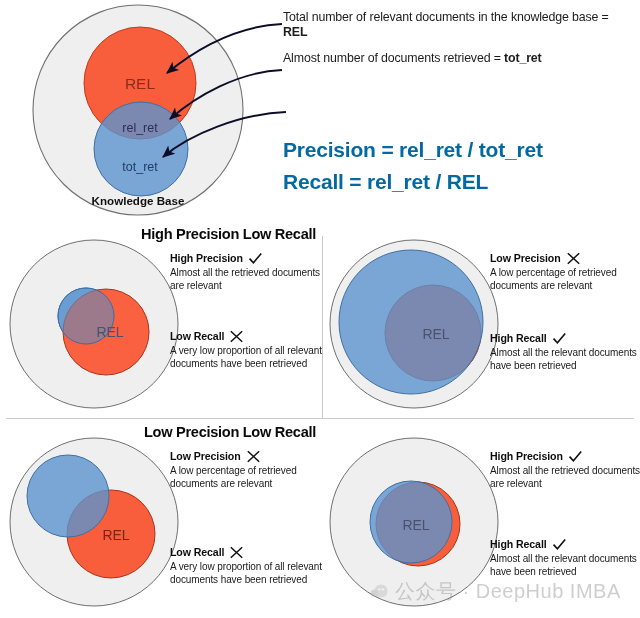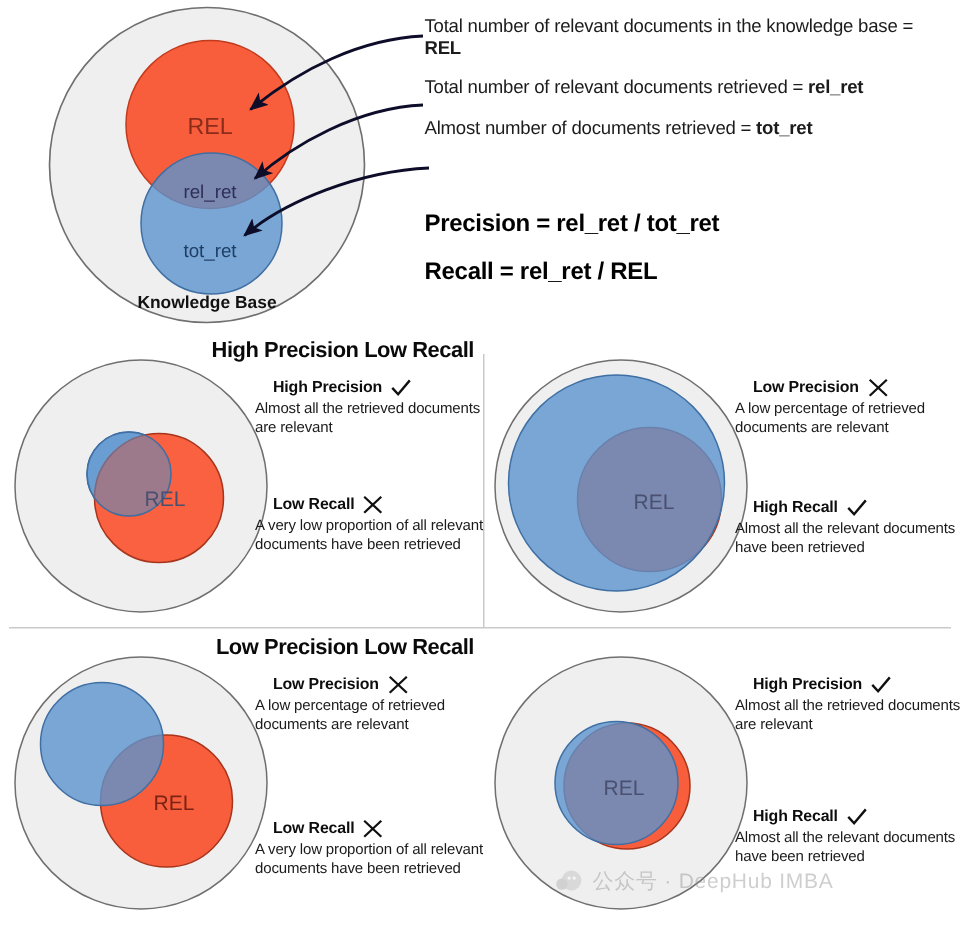--- a/index.html
+++ b/index.html
@@ -49,24 +49,24 @@
     letter-spacing: -0.15px;
   }
   .callout-line b { font-weight: bold; }
 
   #formulas {
     position: absolute;
     left: 283px; top: 140px;
     width: 350px;
   }
   .formula {
-    font-size: 16px;
+    font-size: 21px;
     font-weight: bold;
     line-height: 20px;
-    color: #000000;
+    color: #0369a1;
     margin-bottom: 12px;
     letter-spacing: -0.2px;
   }
 
   
   #quadrants {
     position: absolute;
     left: 0; top: 220px;
     width: 544px; height: 398px;
   }
@@ -119,21 +119,20 @@
   .note-head {
     font-size: 10.6px;
     font-weight: bold;
     color: #0d0d0d;
     line-height: 13px;
     display: flex;
     align-items: center;
     gap: 5px;
     margin-bottom: 1px;
     letter-spacing: -0.1px;
-    margin-left: 12px;
   }
   .note-body {
     font-size: 10px;
     line-height: 13.4px;
     color: #1a1a1a;
     letter-spacing: -0.1px;
   }
   .mark { display: inline-block; width: 15px; height: 13px; }
 
   
@@ -143,21 +142,21 @@
     display: flex;
     align-items: center;
     gap: 6px;
     opacity: 0.42;
     pointer-events: none;
   }
   #watermark .wm-logo {
     width: 19px; height: 19px;
   }
   #watermark .wm-text {
-    font-size: 14px;
+    font-size: 20px;
     color: #8d8d8d;
     letter-spacing: 0.5px;
     white-space: nowrap;
   }
 </style>
 </head>
 <body>
 
 <div id="root">
 
@@ -185,23 +184,20 @@
       <path d="M282,24 C240,26 200,46 167,73" fill="none" stroke="#0d0d2a" stroke-width="1.9" marker-end="url(#arrowhead)"></path>
       <path d="M282,70 C238,72 196,96 170,119" fill="none" stroke="#0d0d2a" stroke-width="1.9" marker-end="url(#arrowhead)"></path>
       <path d="M286,112 C240,114 190,134 163,157" fill="none" stroke="#0d0d2a" stroke-width="1.9" marker-end="url(#arrowhead)"></path>
     </svg>
 
     <div id="top-callouts">
       <div class="callout-line">
         <span>Total number of relevant documents in the knowledge base = </span><b>REL</b>
       </div>
       <div class="callout-line" style="margin-top:9px;">
-        <span>Total number of relevant documents retrieved = </span><b>rel_ret</b>
-      </div>
-      <div class="callout-line" style="margin-top:9px;">
         <span>Almost number of documents retrieved = </span><b>tot_ret</b>
       </div>
     </div>
 
     <div id="formulas">
       <div class="formula">Precision = rel_ret / tot_ret</div>
       <div class="formula">Recall = rel_ret / REL</div>
     </div>
   </div>
 

